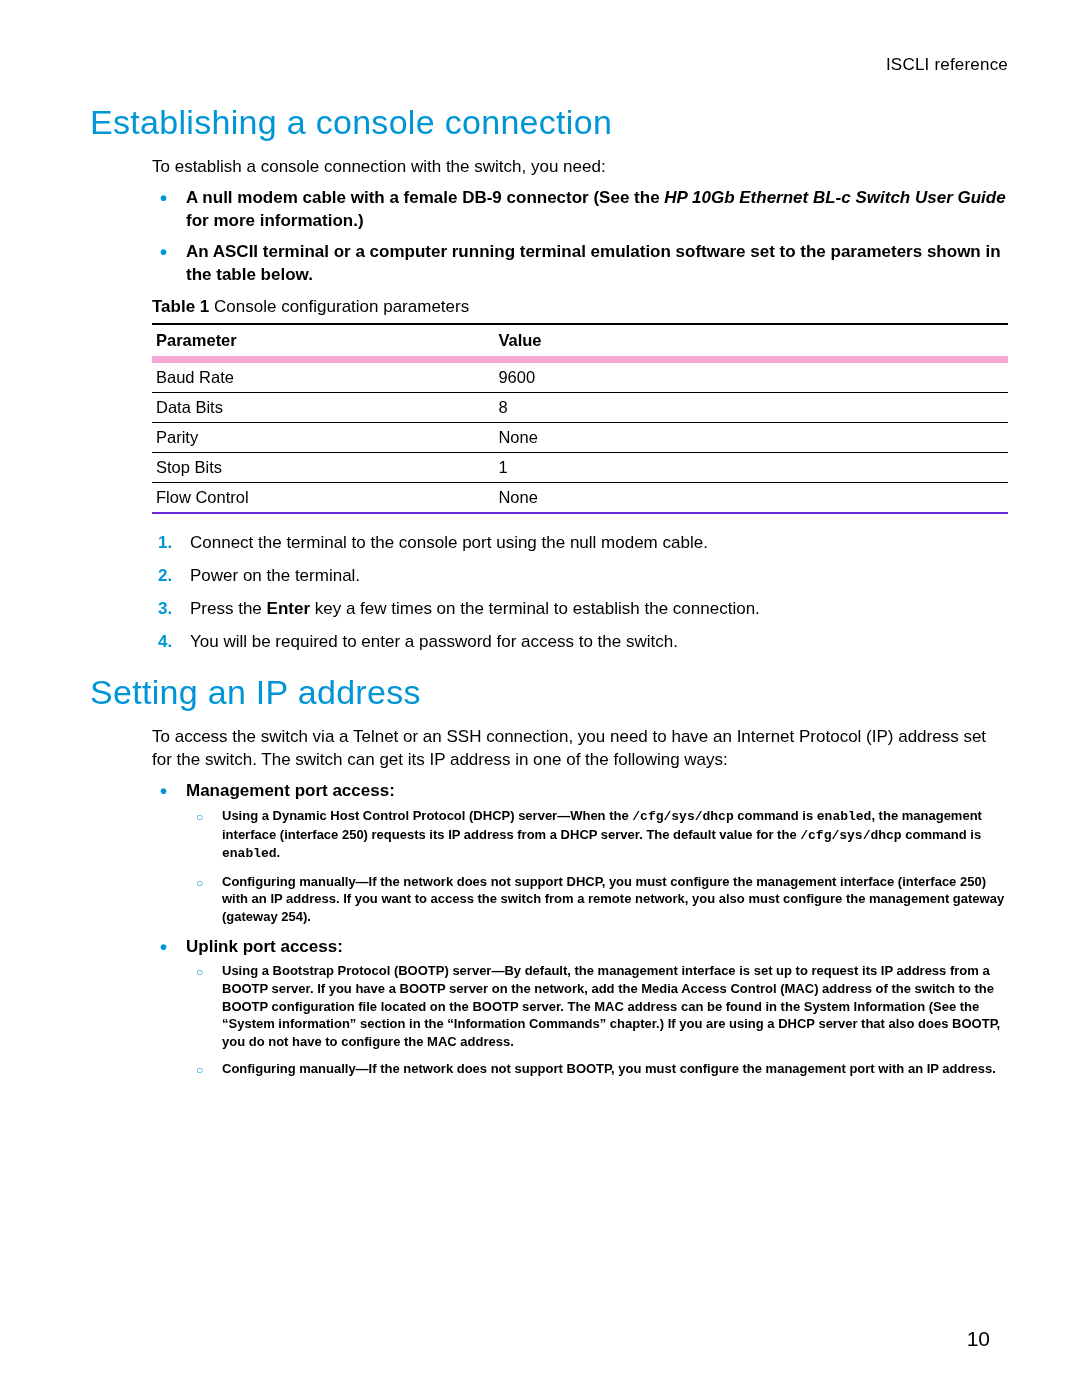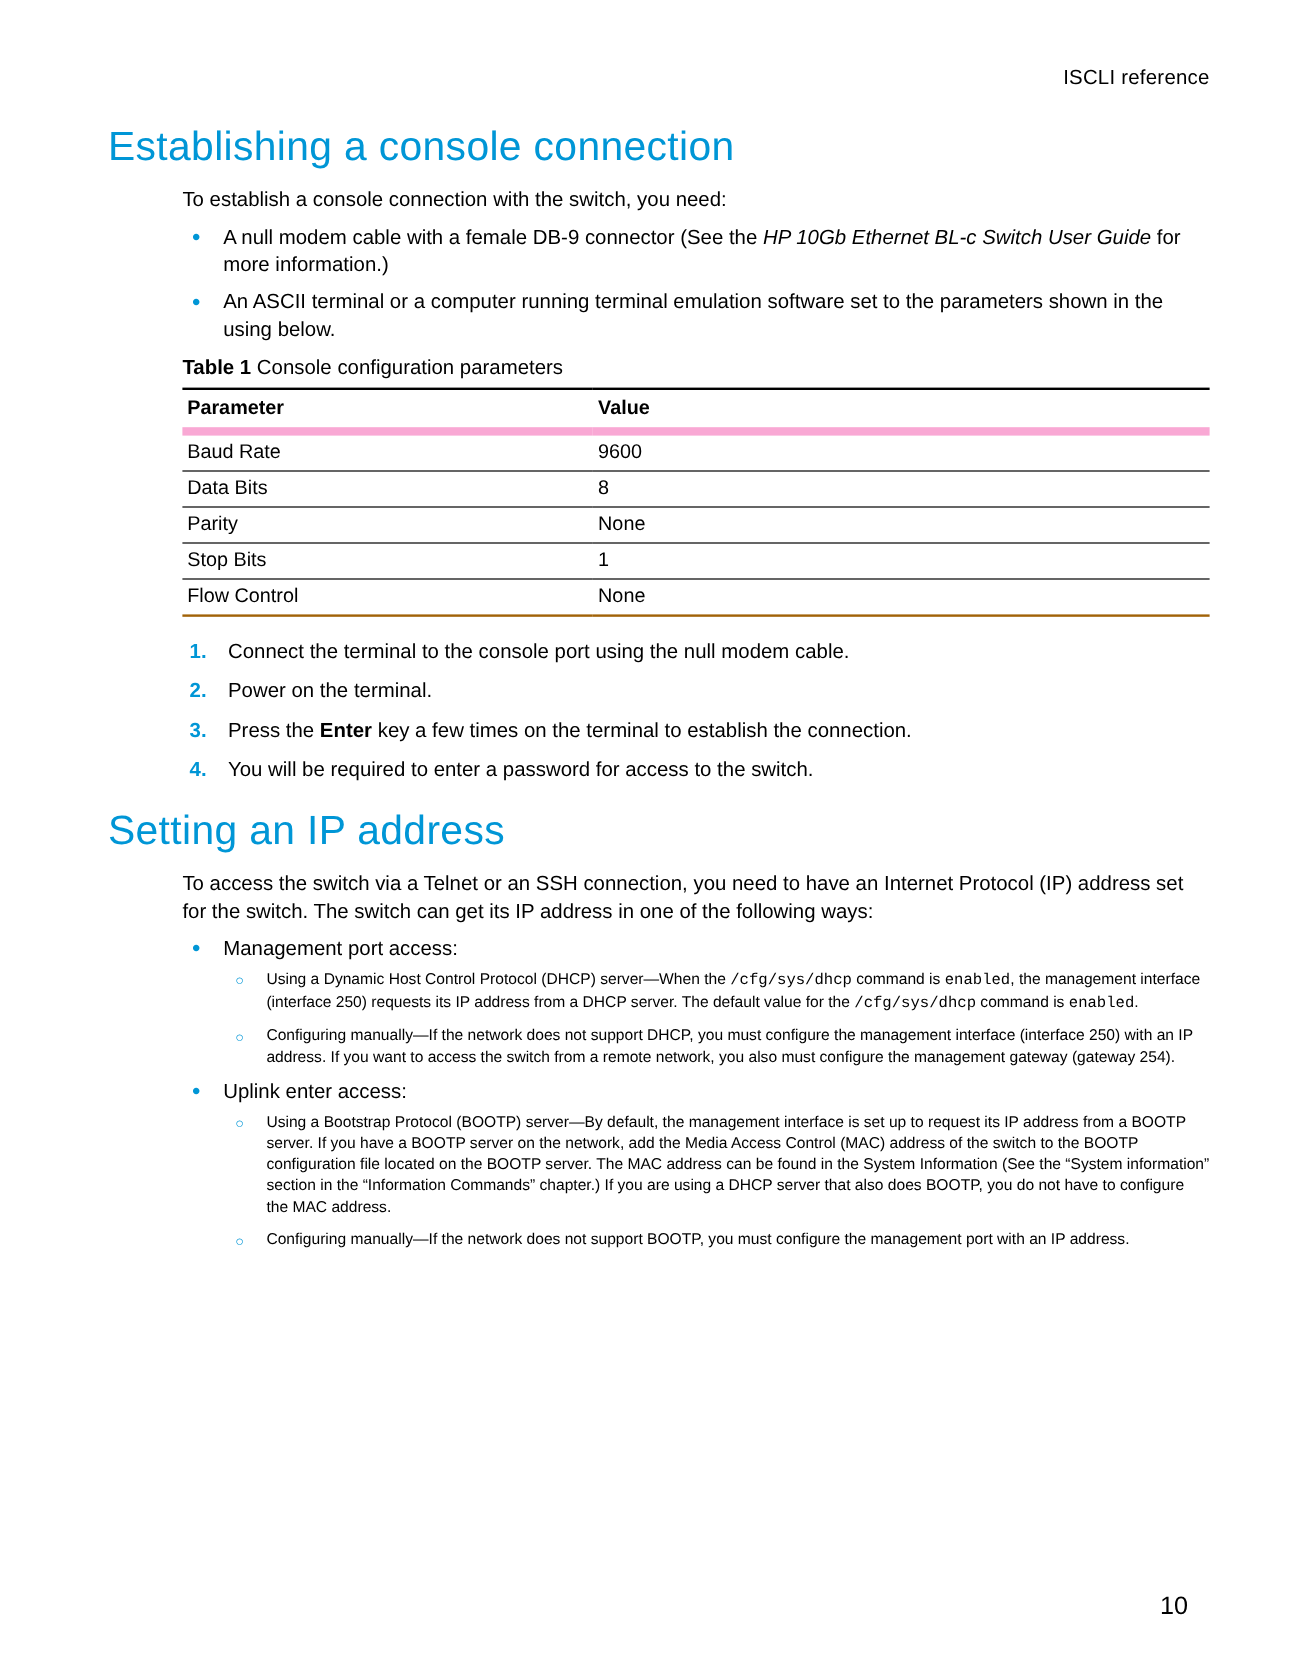--- a/index.html
+++ b/index.html
@@ -46,20 +46,21 @@
     list-style: none;
     margin: 6px 0 10px 0;
     padding: 0 0 0 30px;
   }
   ul.bullets > li {
     position: relative;
     padding-left: 4px;
     margin-bottom: 8px;
     font-size: 17px;
     line-height: 1.35;
+    font-weight: bold;
   }
   ul.bullets > li::before {
     content: "•";
     position: absolute;
     left: -22px;
     top: 0;
     color: #0096d6;
     font-size: 20px;
     line-height: 1.1;
   }
@@ -123,21 +124,21 @@
     padding: 6px 4px 6px 4px;
     border-top: 2px solid #000;
     border-bottom: 7px solid #f9a8d4;
   }
   table.params thead th:first-child { width: 40%; }
   table.params tbody td {
     padding: 5px 4px;
     border-bottom: 1px solid #000;
   }
   table.params tbody tr:last-child td {
-    border-bottom: 2px solid #a16207;
+    border-bottom: 2px solid #6d28d9;
   }
   .italic { font-style: italic; }
   .bold { font-weight: bold; }
   .mono { font-family: "Courier New", monospace; }
   .page-num {
     position: absolute;
     bottom: 46px;
     right: 90px;
     font-size: 21px;
   }
@@ -151,21 +152,21 @@
 
   <h2 class="section-title">Establishing a console connection</h2>
 
   <div class="body-block">
     <p class="body">To establish a console connection with the switch, you need:</p>
 
     <ul class="bullets">
       <li>
         <span>A null modem cable with a female DB-9 connector (See the </span><span class="italic">HP 10Gb Ethernet BL-c Switch User Guide</span><span> for more information.)</span>
       </li>
-      <li>An ASCII terminal or a computer running terminal emulation software set to the parameters shown in the using below.</li>
+      <li>An ASCII terminal or a computer running terminal emulation software set to the parameters shown in the table below.</li>
     </ul>
 
     <p class="table-caption">
       <span class="tlabel">Table 1</span><span> Console configuration parameters</span>
     </p>
 
     <table class="params">
       <thead>
         <tr>
           <th>Parameter</th>
@@ -216,21 +217,21 @@
       <li>
         <span>Management port access:</span>
         <ul class="sub-bullets">
           <li>
             <span>Using a Dynamic Host Control Protocol (DHCP) server—When the </span><span class="mono">/cfg/sys/dhcp</span><span> command is </span><span class="mono">enabled</span><span>, the management interface (interface 250) requests its IP address from a DHCP server. The default value for the </span><span class="mono">/cfg/sys/dhcp</span><span> command is </span><span class="mono">enabled</span><span>.</span>
           </li>
           <li>Configuring manually—If the network does not support DHCP, you must configure the management interface (interface 250) with an IP address. If you want to access the switch from a remote network, you also must configure the management gateway (gateway 254).</li>
         </ul>
       </li>
       <li>
-        <span>Uplink enter access:</span>
+        <span>Uplink port access:</span>
         <ul class="sub-bullets">
           <li>Using a Bootstrap Protocol (BOOTP) server—By default, the management interface is set up to request its IP address from a BOOTP server. If you have a BOOTP server on the network, add the Media Access Control (MAC) address of the switch to the BOOTP configuration file located on the BOOTP server. The MAC address can be found in the System Information (See the “System information” section in the “Information Commands” chapter.) If you are using a DHCP server that also does BOOTP, you do not have to configure the MAC address.</li>
           <li>Configuring manually—If the network does not support BOOTP, you must configure the management port with an IP address.</li>
         </ul>
       </li>
     </ul>
   </div>
 
   <div class="page-num">10</div>
 </div>

